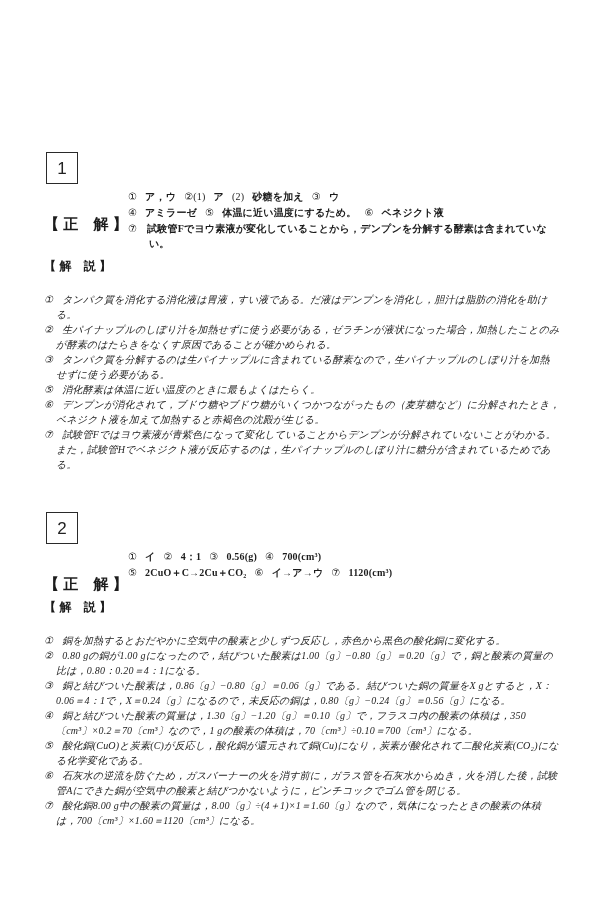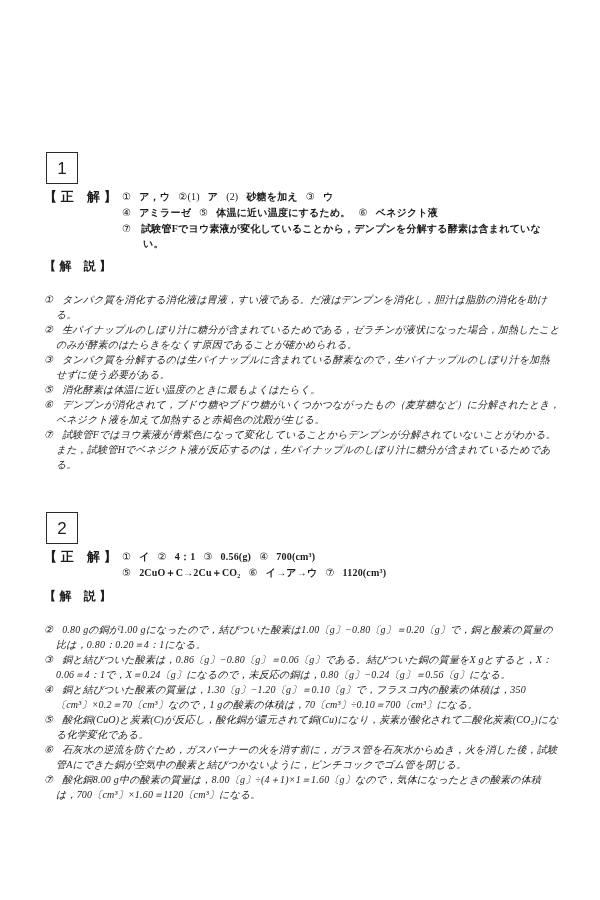--- a/index.html
+++ b/index.html
@@ -16,21 +16,21 @@
 
   .num-box {
     width:30px; height:30px; border:1.5px solid #2a2a2a;
     display:flex; align-items:center; justify-content:center;
     font-family:"Liberation Sans","DejaVu Sans",sans-serif;
     font-size:17px; color:#222; margin:0 0 5px 2px; background:#fff;
   }
 
   .label-row { display:flex; align-items:flex-start; }
   .block-label {
-    flex:0 0 78px; font-weight:bold; font-size:13px; white-space:nowrap;
+    flex:0 0 78px; font-weight:bold; font-size:15px; white-space:nowrap;margin-top:28px;
   }
   .answers { flex:1; font-weight:bold; }
   .ans-line { display:flex; gap:8px; margin:0 0 1px 0; flex-wrap:nowrap; }
   .ans-item { white-space:nowrap; }
   .ans-item .num { margin-right:8px; font-weight:normal; }
   .ans-wrap { padding-left:21px; text-indent:-21px; margin:0; }
   .ans-wrap .num { margin-right:10px; font-weight:normal; }
 
   .kaisetsu-label { font-weight:bold; font-size:12px; margin:8px 0 4px 0; }
 
@@ -64,21 +64,21 @@
           <span class="ans-item"><span class="num">⑥</span><span>ベネジクト液</span></span>
         </div>
         <p class="ans-wrap"><span class="num">⑦</span><span>試験管Fでヨウ素液が変化していることから，デンプンを分解する酵素は含まれていない。</span></p>
       </div>
     </div>
 
     <div class="kaisetsu-label">【 解　説 】</div>
 
     <div class="explanations">
       <p class="exp"><span class="num">①</span><span>タンパク質を消化する消化液は胃液，すい液である。だ液はデンプンを消化し，胆汁は脂肪の消化を助ける。</span></p>
-      <p class="exp"><span class="num">②</span><span>生パイナップルのしぼり汁に糖分が含まれているためである，ゼラチンが液状になった場合，加熱したことのみが酵素のはたらきをなくす原因であることが確かめられる。</span></p>
+      <p class="exp"><span class="num">②</span><span>生パイナップルのしぼり汁を加熱せずに使う必要がある，ゼラチンが液状になった場合，加熱したことのみが酵素のはたらきをなくす原因であることが確かめられる。</span></p>
       <p class="exp"><span class="num">③</span><span>タンパク質を分解するのは生パイナップルに含まれている酵素なので，生パイナップルのしぼり汁を加熱せずに使う必要がある。</span></p>
       <p class="exp"><span class="num">⑤</span><span>消化酵素は体温に近い温度のときに最もよくはたらく。</span></p>
       <p class="exp"><span class="num">⑥</span><span>デンプンが消化されて，ブドウ糖やブドウ糖がいくつかつながったもの（麦芽糖など）に分解されたとき，ベネジクト液を加えて加熱すると赤褐色の沈殿が生じる。</span></p>
       <p class="exp"><span class="num">⑦</span><span>試験管Fではヨウ素液が青紫色になって変化していることからデンプンが分解されていないことがわかる。また，試験管Hでベネジクト液が反応するのは，生パイナップルのしぼり汁に糖分が含まれているためである。</span></p>
     </div>
   </div>
 
   <div class="section">
     <div class="num-box">
       <span>2</span>
@@ -97,20 +97,21 @@
           <span class="ans-item"><span class="num">⑤</span><span>2CuO＋C→2Cu＋CO₂</span></span>
           <span class="ans-item"><span class="num">⑥</span><span>イ→ア→ウ</span></span>
           <span class="ans-item"><span class="num">⑦</span><span>1120(cm³)</span></span>
         </div>
       </div>
     </div>
 
     <div class="kaisetsu-label">【 解　説 】</div>
 
     <div class="explanations">
+      <p class="exp"><span class="num">①</span><span>銅を加熱するとおだやかに空気中の酸素と少しずつ反応し，赤色から黒色の酸化銅に変化する。</span></p>
       <p class="exp"><span class="num">②</span><span>0.80 gの銅が1.00 gになったので，結びついた酸素は1.00〔g〕−0.80〔g〕＝0.20〔g〕で，銅と酸素の質量の比は，0.80：0.20＝4：1になる。</span></p>
       <p class="exp"><span class="num">③</span><span>銅と結びついた酸素は，0.86〔g〕−0.80〔g〕＝0.06〔g〕である。結びついた銅の質量をX gとすると，X：0.06＝4：1で，X＝0.24〔g〕になるので，未反応の銅は，0.80〔g〕−0.24〔g〕＝0.56〔g〕になる。</span></p>
       <p class="exp"><span class="num">④</span><span>銅と結びついた酸素の質量は，1.30〔g〕−1.20〔g〕＝0.10〔g〕で，フラスコ内の酸素の体積は，350〔cm³〕×0.2＝70〔cm³〕なので，1 gの酸素の体積は，70〔cm³〕÷0.10＝700〔cm³〕になる。</span></p>
       <p class="exp"><span class="num">⑤</span><span>酸化銅(CuO)と炭素(C)が反応し，酸化銅が還元されて銅(Cu)になり，炭素が酸化されて二酸化炭素(CO₂)になる化学変化である。</span></p>
       <p class="exp"><span class="num">⑥</span><span>石灰水の逆流を防ぐため，ガスバーナーの火を消す前に，ガラス管を石灰水からぬき，火を消した後，試験管Aにできた銅が空気中の酸素と結びつかないように，ピンチコックでゴム管を閉じる。</span></p>
       <p class="exp"><span class="num">⑦</span><span>酸化銅8.00 g中の酸素の質量は，8.00〔g〕÷(4＋1)×1＝1.60〔g〕なので，気体になったときの酸素の体積は，700〔cm³〕×1.60＝1120〔cm³〕になる。</span></p>
     </div>
   </div>
 
 </div>

